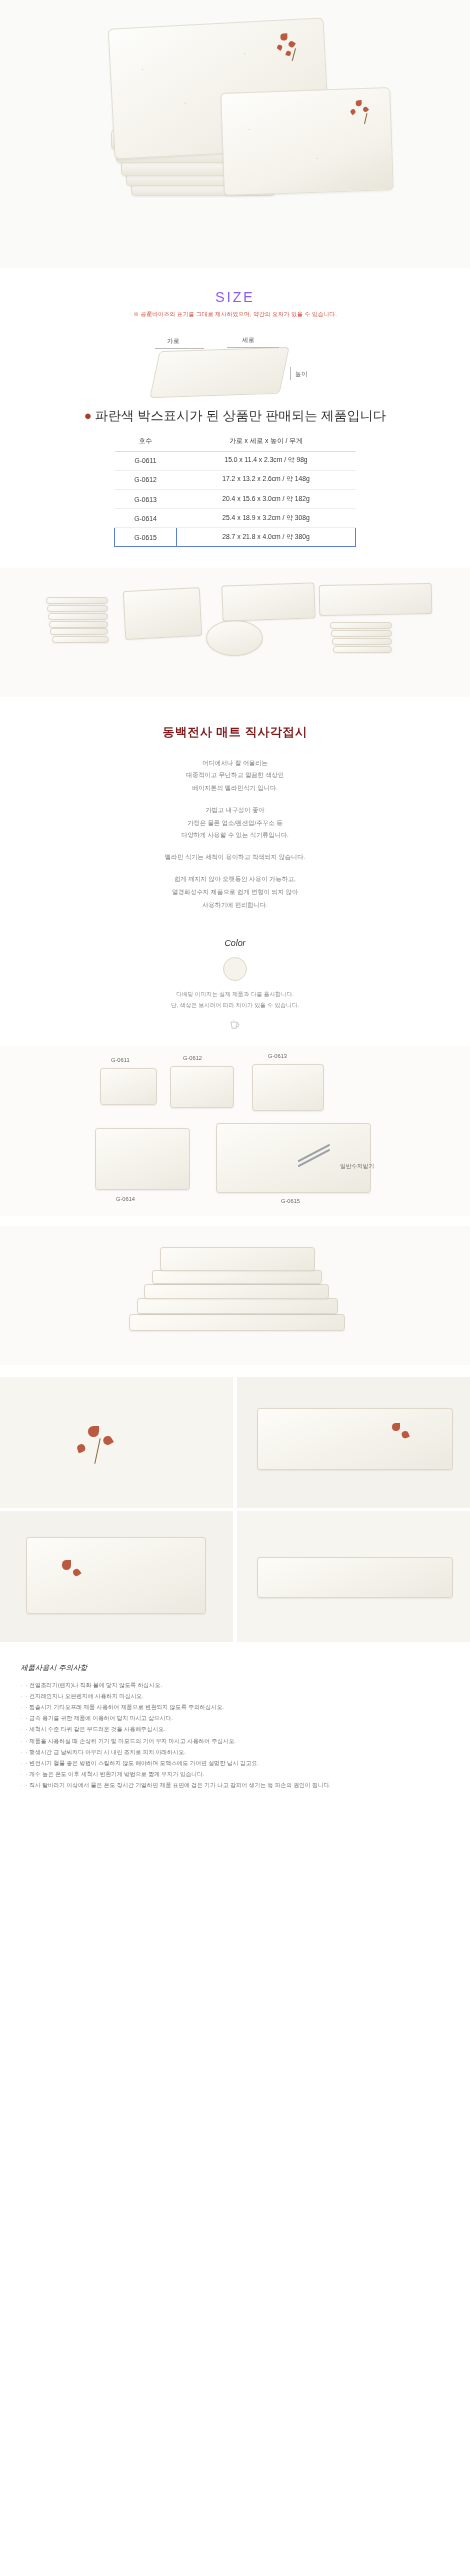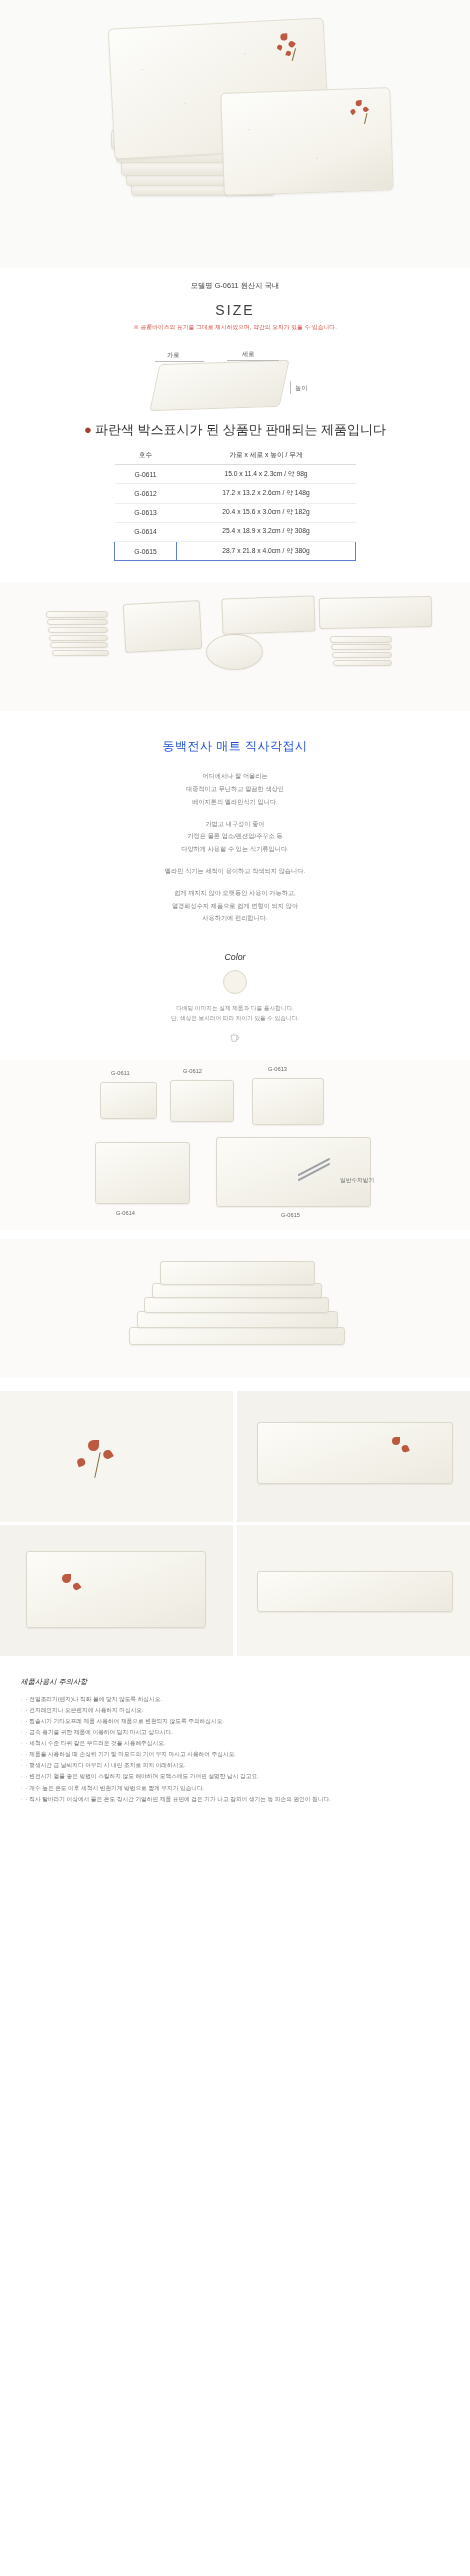--- a/index.html
+++ b/index.html
@@ -48,21 +48,21 @@
   }
   .petal { position:absolute; border-radius: 50% 0 50% 50%; background:#b5482e; opacity:.9; }
   .stem { position:absolute; background:#8a6a3a; }
   .speck { position:absolute; width:1px; height:1px; background:#b9b2a0; border-radius:50%; opacity:.8; }
 
   
   .model-info { text-align:center; padding: 11.3px 0 2.1px; }
   .model-info div { font-size: 7.2px; color:#3b3b3b; line-height: 1.9; letter-spacing: 0.1px; }
 
   
-  .size-title { text-align:center; font-size: 14px; letter-spacing: 2.1px; color:#404040; margin-top: 7.2px; font-weight: 400; }
+  .size-title { text-align:center; font-size: 14px; letter-spacing: 2.1px; color:#8b5cf6; margin-top: 7.2px; font-weight: 400; }
   .size-note { text-align:center; font-size: 5.7px; color:#d0473a; margin-top: 6.2px; letter-spacing: 0.1px; }
 
   .size-diagram { position: relative; height: 77px; margin-top: 9.3px; }
   .diag-plate {
     position:absolute; left: 155px; top: 20.6px; width: 129px; height: 47px;
     background: linear-gradient(160deg,#fcfbf7,#eceaE0);
     border:0.5px solid #ded9cc; border-radius: 4.1px;
     transform: skewX(-14deg) rotate(-2deg);
   }
   .dim-label { position:absolute; font-size: 6.2px; color:#555; }
@@ -81,21 +81,21 @@
   tr.highlight td:first-child { border-left: 0.5px solid #5f7fd4 !important; }
   tr.highlight td:last-child { border-right: 0.5px solid #5f7fd4 !important; }
 
   
   .group-photo { width: 470px; height: 129px; background:#fbfaf8; position:relative; margin-top: 20.6px; overflow:hidden; }
   .gp-item { position:absolute; background: linear-gradient(165deg,#fdfcf8,#ebe8de); border:0.5px solid #ddd8cb; box-shadow:0 0.5px 1.5px rgba(0,0,0,.07); }
   .gp-rect { border-radius:3.1px; }
   .gp-round { border-radius:50%; }
 
   
-  .prod-title { text-align:center; font-size: 12px; color:#1d4ed8; letter-spacing: 0.5px; margin-top: 27px; font-weight: 400; }
+  .prod-title { text-align:center; font-size: 12px; color:#7f1d1d; letter-spacing: 0.5px; margin-top: 27px; font-weight: 700; }
   .prod-body { text-align:center; font-size: 6.2px; color:#7d7d7d; line-height: 2.05; margin-top: 15.5px; }
   .prod-body p { margin: 0 0 9.3px; }
 
   
   .color-title { text-align:center; font-size: 8.8px; color:#333; margin-top: 27px; font-style: italic; }
   .color-swatch { width: 24px; height: 24px; border-radius: 50%; background:#f6f3ea; border:0.5px solid #ded9cc; margin: 8.2px auto 0; }
   .color-note { text-align:center; font-size: 5.7px; color:#8a8a8a; line-height: 1.9; margin-top: 8.2px; }
   .cup-icon { width: 17.5px; margin: 7.2px auto 0; text-align:center; color:#9a9a9a; font-size: 10.3px; }
 
   
@@ -147,21 +147,20 @@
         <div class="petal" style="right:21.6px; top:17.5px; width:5.2px; height:5.2px; transform:rotate(50deg);"></div>
         <div class="petal" style="right:34px; top:19.6px; width:4.6px; height:4.6px; transform:rotate(140deg);"></div>
         <div class="stem" style="right:25px; top:24px; width:0.5px; height:11.3px; transform:rotate(15deg);"></div>
         <div class="speck" style="left:26px; top:36px;"></div>
         <div class="speck" style="left:93px; top:67px;"></div>
       </div>
     </div>
   </div>
 
   <div class="model-info">
-    <div>모델명 G-0611   원산지 국내</div>
   </div>
 
   <div class="size-title">SIZE</div>
   <div class="size-note">※ 공産바이즈의 표기를 그대로 제시하였으며, 약간의 오차가 있을 수 있습니다.</div>
 
   <div class="size-diagram">
     <div class="diag-plate"></div>
     <div class="dim-label" style="left:167px; top:9.3px;">가로</div>
     <div class="dim-line" style="left:155px; top:19.6px; width:49px;"></div>
     <div class="dim-label" style="left:242px; top:8.2px;">세로</div>

